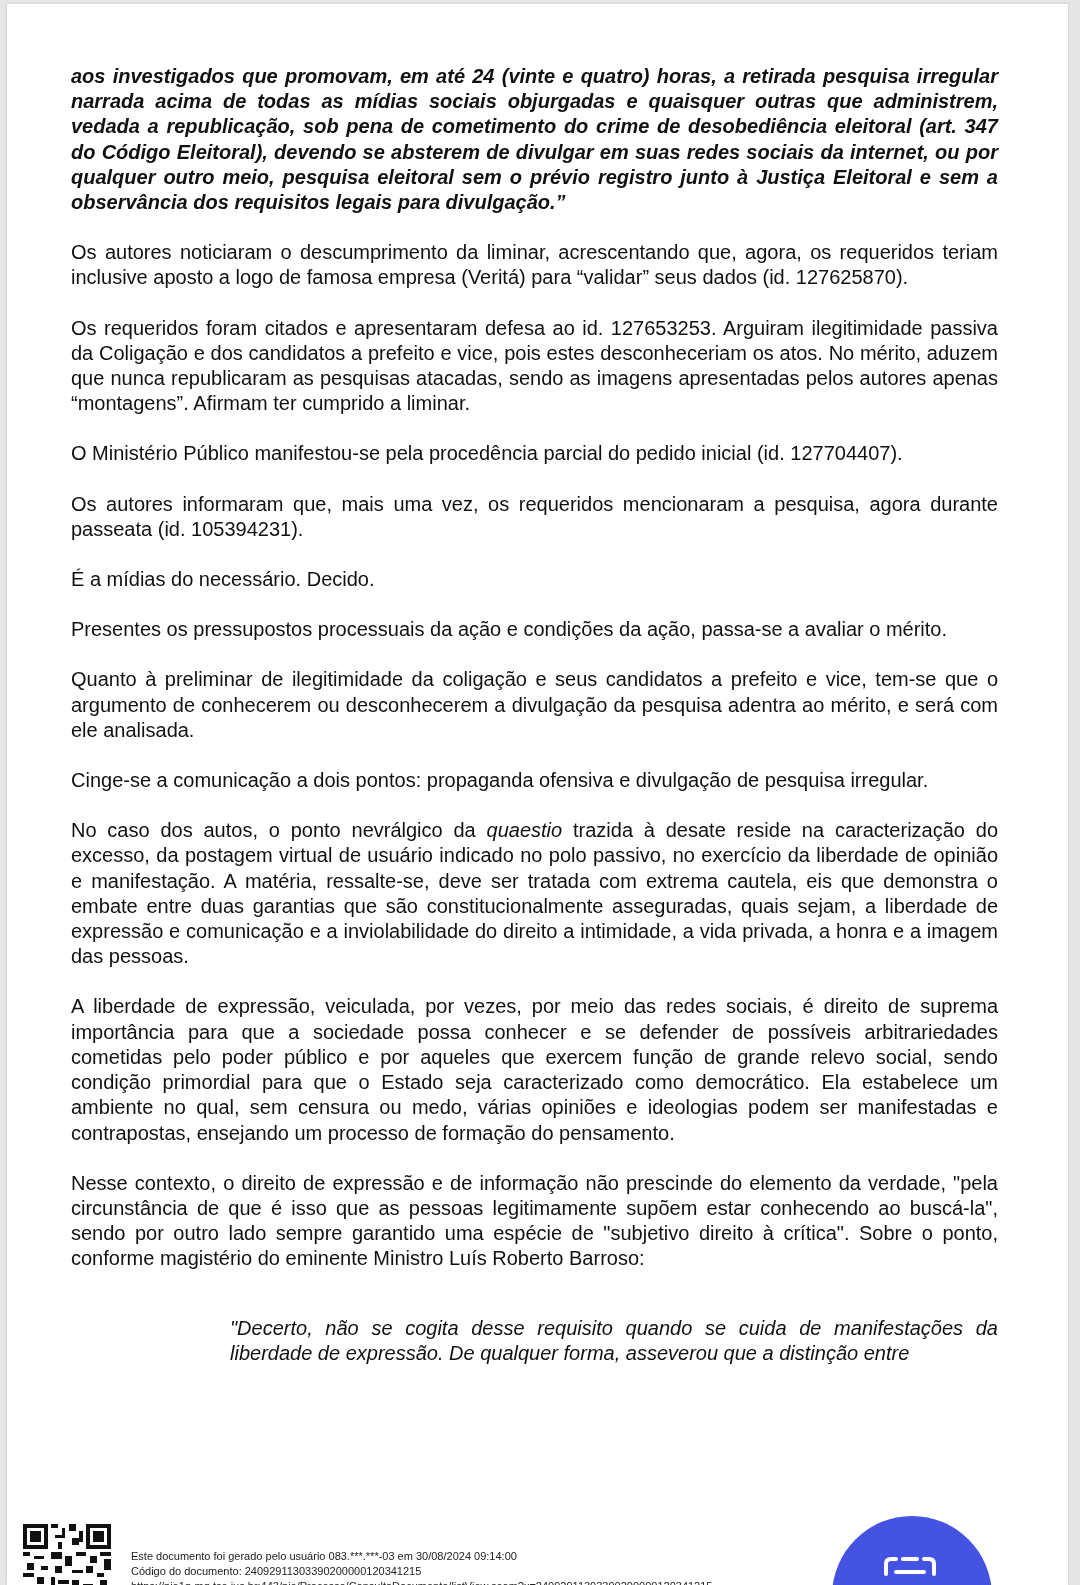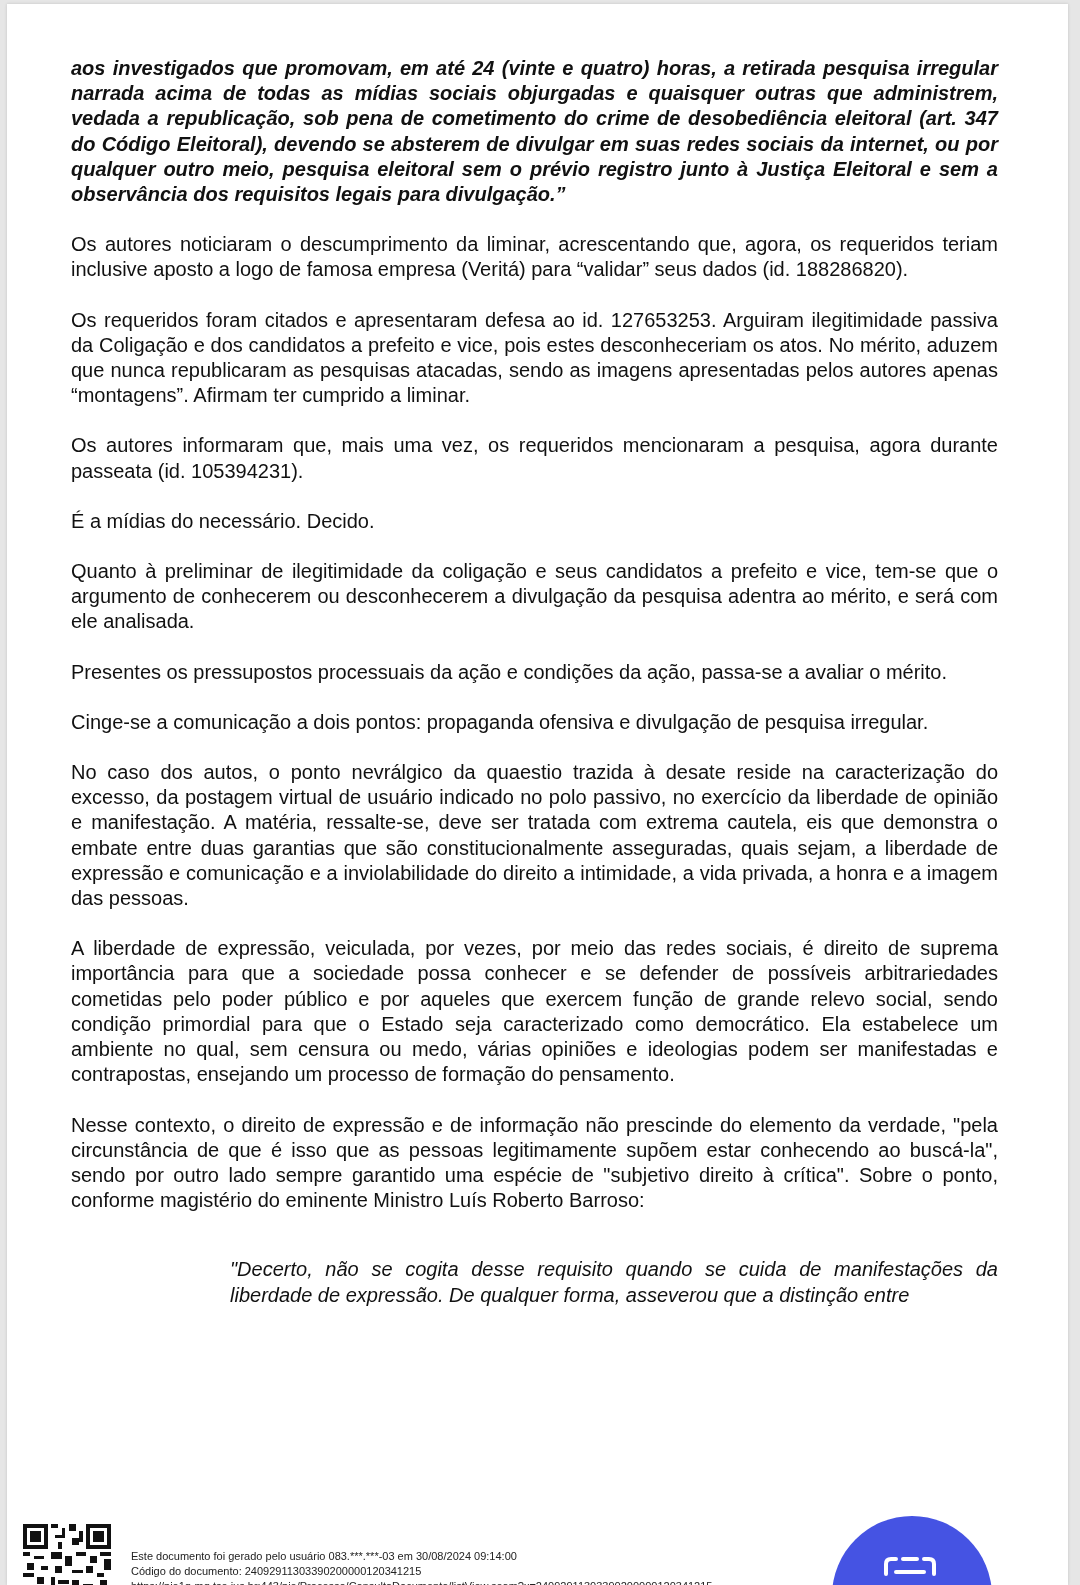--- a/index.html
+++ b/index.html
@@ -8,32 +8,32 @@
     background: #e6e6e6;
     font-family: "Liberation Sans", sans-serif;
     position: relative;
   }
   .page {
     position: absolute; left: 7px; top: 4px; width: 1061px; height: 1581px;
     background: #ffffff;
     box-shadow: 0 0 3px rgba(0,0,0,0.15);
   }
   .content {
-    position: absolute; left: 64px; top: 52px; width: 927px;
+    position: absolute; left: 64px; top: 60px; width: 927px;
     color: #111;
     font-size: 20px; line-height: 25.2px;
     text-align: justify;
   }
   .content p { margin: 0 0 25px 0; }
   .content p.bold-italic { font-weight: bold; font-style: italic; }
   .content p.quote {
     margin-left: 159px; font-style: italic; margin-top: 44px;
   }
   .content .strong { font-weight: normal; }
-  .content .em { }
+  .content .em { font-style: italic; }
   .footer {
     position: absolute; left: 0; top: 1490px; width: 1061px; height: 95px;
   }
   .qr {
     position: absolute; left: 16px; top: 30px; width: 88px; height: 70px; overflow: hidden;
   }
   .footer-text {
     position: absolute; left: 124px; top: 55px;
     font-family: "Liberation Sans", sans-serif;
     font-size: 11px; line-height: 15px; color: #222;
@@ -46,26 +46,27 @@
   .fab-icon {
     position: absolute; left: 50px; top: 40px; width: 56px; height: 30px;
   }
 </style>
 </head>
 <body>
 
 <div class="page">
   <div class="content">
     <p class="bold-italic">aos investigados que promovam, em até 24 (vinte e quatro) horas, a retirada  pesquisa irregular narrada acima de todas as mídias sociais objurgadas e quaisquer outras que administrem, vedada a republicação, sob pena de cometimento do crime de desobediência eleitoral (art. 347 do Código Eleitoral), devendo se absterem de divulgar em suas redes sociais da internet, ou por qualquer outro meio, pesquisa eleitoral sem o prévio registro junto à Justiça Eleitoral e sem a observância dos requisitos legais para divulgação.”</p>
-    <p>Os autores noticiaram o descumprimento da liminar, acrescentando que, agora, os requeridos teriam inclusive aposto a logo de famosa empresa (Veritá) para “validar” seus dados (id. 188286820).</p>
+    <p>Os autores noticiaram o descumprimento da liminar, acrescentando que, agora, os requeridos teriam inclusive aposto a logo de famosa empresa (Veritá) para “validar” seus dados (id. 127625870).</p>
     <p>Os requeridos foram citados e apresentaram defesa ao id. 127653253. Arguiram ilegitimidade passiva da Coligação e dos candidatos a prefeito e vice, pois estes desconheceriam os atos. No mérito, aduzem que nunca republicaram as pesquisas atacadas, sendo as imagens apresentadas pelos autores apenas “montagens”. Afirmam ter cumprido a liminar.</p>
+    <p>O Ministério Público manifestou-se pela procedência parcial do pedido inicial (id. 127704407).</p>
     <p>Os autores informaram que, mais uma vez, os requeridos mencionaram a pesquisa, agora durante passeata (id. 105394231).</p>
     <p><span>É a mídias do necessário. </span><span class="strong">Decido.</span></p>
+    <p>Presentes os pressupostos processuais da ação e condições da ação, passa-se a avaliar o mérito.</p>
     <p>Quanto à preliminar de ilegitimidade da coligação e seus candidatos a prefeito e vice, tem-se que o argumento de conhecerem ou desconhecerem a divulgação da pesquisa adentra ao mérito, e será com ele analisada.</p>
-    <p>Presentes os pressupostos processuais da ação e condições da ação, passa-se a avaliar o mérito.</p>
     <p>Cinge-se a comunicação a dois pontos: propaganda ofensiva e divulgação de pesquisa irregular.</p>
     <p><span>No caso dos autos, o ponto nevrálgico da </span><span class="em">quaestio</span><span> trazida à desate reside na caracterização do excesso, da postagem virtual de usuário indicado no polo passivo, no exercício da liberdade de opinião e manifestação. A matéria, ressalte-se, deve ser tratada com extrema cautela, eis que demonstra o embate entre duas garantias que são constitucionalmente asseguradas, quais sejam, a liberdade de expressão e comunicação e a inviolabilidade do direito a intimidade, a vida privada, a honra e a imagem das pessoas.</span></p>
     <p>A liberdade de expressão, veiculada, por vezes, por meio das redes sociais, é direito de suprema importância para que a sociedade possa conhecer e se defender de possíveis arbitrariedades cometidas pelo poder público e por aqueles que exercem função de grande relevo social, sendo condição primordial para que o Estado seja caracterizado como democrático. Ela estabelece um ambiente no qual, sem censura ou medo, várias opiniões e ideologias podem ser manifestadas e contrapostas, ensejando um processo de formação do pensamento.</p>
     <p>Nesse contexto, o direito de expressão e de informação não prescinde do elemento da verdade, "pela circunstância de que é isso que as pessoas legitimamente supõem estar conhecendo ao buscá-la", sendo por outro lado sempre garantido uma espécie de "subjetivo direito à crítica". Sobre o ponto, conforme magistério do eminente Ministro Luís Roberto Barroso:</p>
     <p class="quote">"Decerto, não se cogita desse requisito quando se cuida de manifestações da liberdade de expressão. De qualquer forma, asseverou que a distinção entre</p>
   </div>
 
   <div class="footer">
     <div class="qr">
       <svg width="88" height="88" viewBox="0 0 25 25" shape-rendering="crispEdges">

